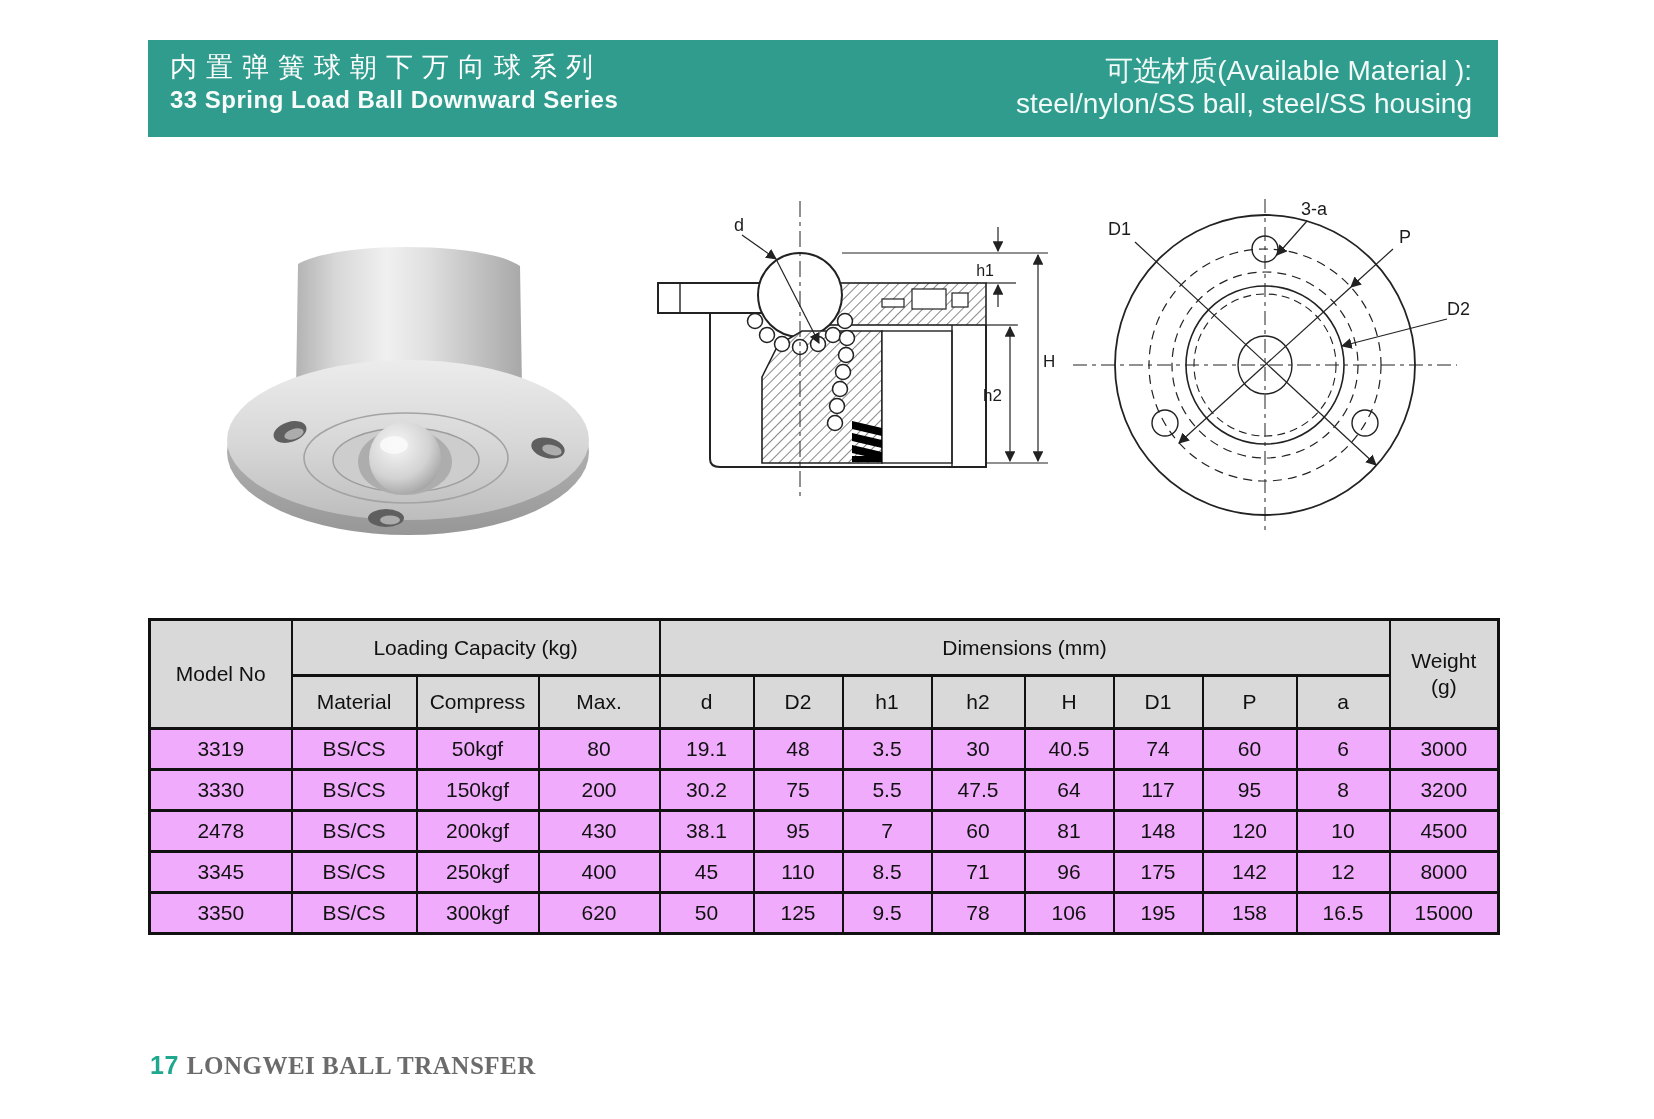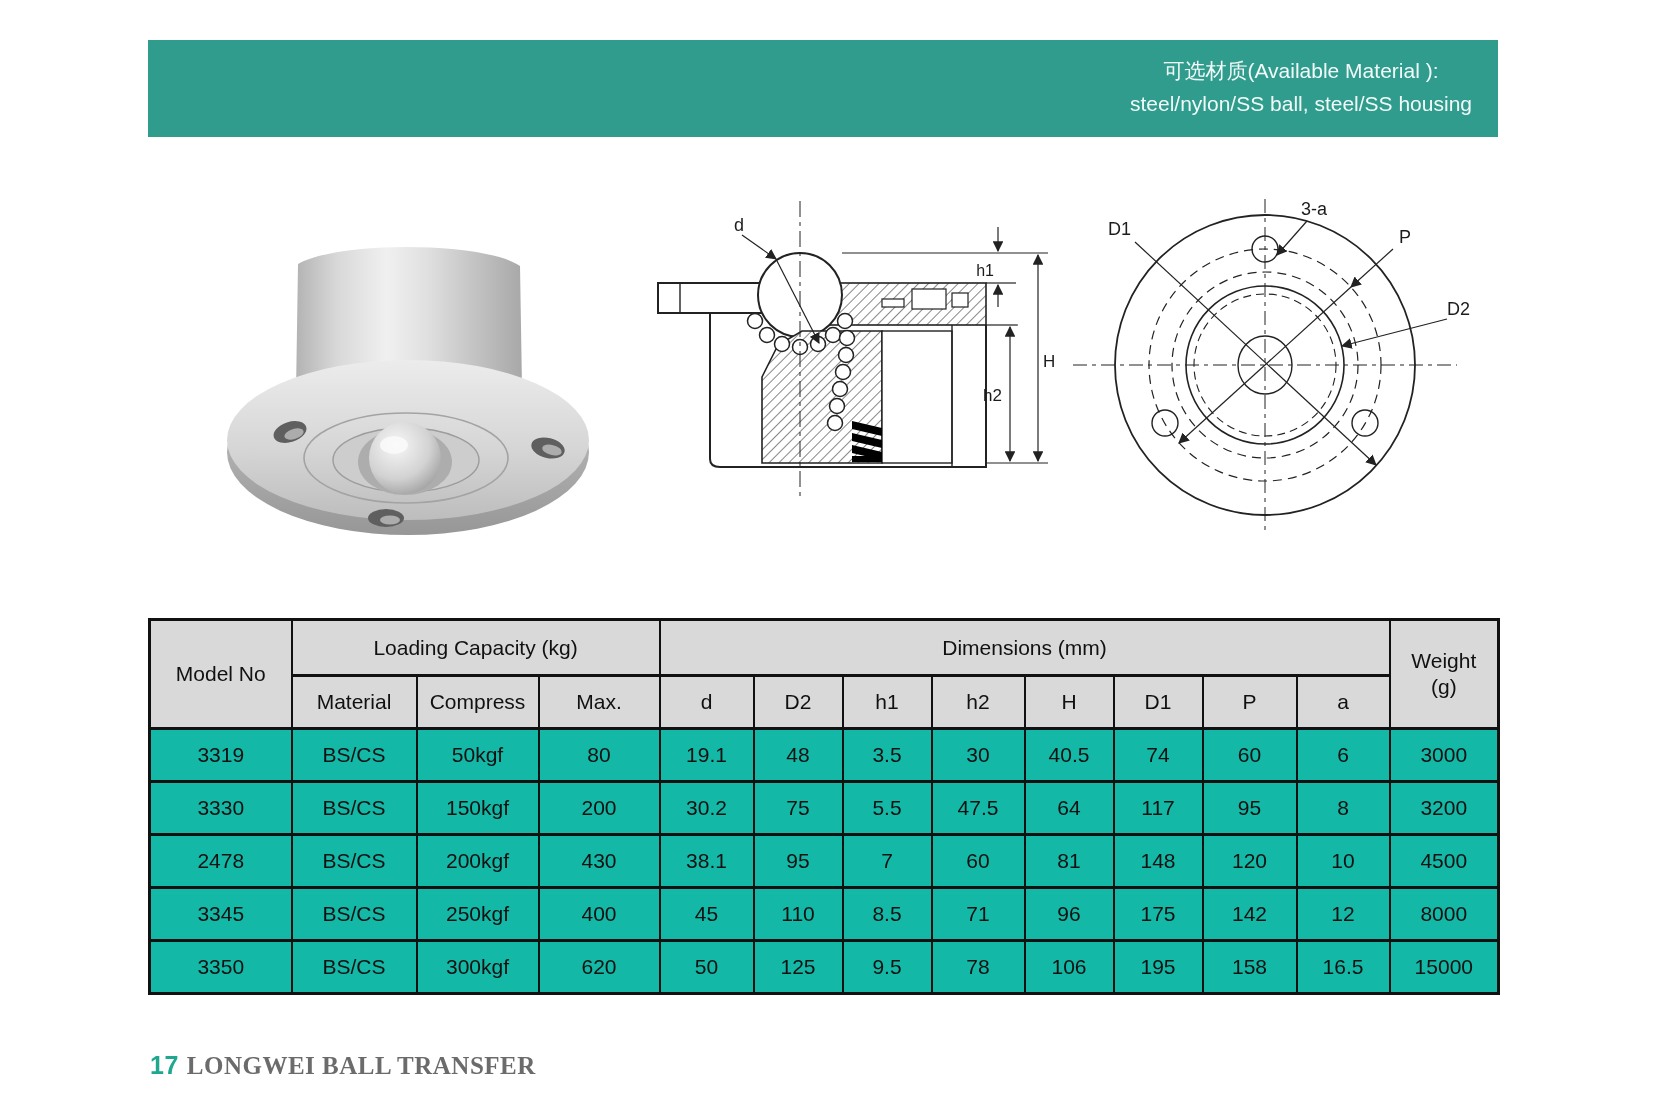--- a/index.html
+++ b/index.html
@@ -11,52 +11,56 @@
 
   
   .header-band{
     left:148px;top:40px;width:1350px;height:97px;
     background:#2F9C8D;color:#ffffff;
   }
   .header-left{position:absolute;left:22px;top:10px;}
   .header-title-zh{font-size:27px;letter-spacing:9px;line-height:34px;font-weight:400;}
   .header-title-en{font-size:24px;font-weight:bold;letter-spacing:0.5px;line-height:32px;color:#f7fcfa;}
   .header-right{position:absolute;right:26px;top:14px;text-align:right;}
-  .header-right div{font-size:21px;line-height:33px;color:#f2faf8;text-align:center;}
+  .header-right div{font-size:28px;line-height:33px;color:#f2faf8;}
 
   
   svg text{font-family:"Liberation Sans", sans-serif;fill:#1c1c1c;}
 
   
   table.spec{
     border-collapse:collapse;table-layout:fixed;
     width:1349px;
   }
   table.spec th, table.spec td{
     border-left:2px solid #111;border-right:2px solid #111;
     border-top:3px solid #111;border-bottom:3px solid #111;
     text-align:center;vertical-align:middle;
     font-size:21px;font-weight:400;padding:0;
   }
   table.spec{border:3px solid #111;}
   table.spec thead th{background:#D9D9D9;font-size:21px;}
   th.wrap{white-space:pre-line;line-height:26px;}
   tr.grp{height:56px;}
   tr.sub{height:53px;}
-  tr.datarow{height:53px;background:#14b8a6;}
+  tr.datarow{height:41px;background:#f0abfc;}
 
   
   .footer{left:150px;top:1051px;font-weight:bold;font-size:25px;letter-spacing:0.5px;}
   .footer .pageno{color:#1FA78F;margin-right:8px;}
   .footer .brand{color:#6B6B6B;font-family:Liberation Serif, serif;}
 </style>
 </head>
 <body>
 
 <div class="abs header-band">
+  <div class="header-left">
+    <div class="header-title-zh">内置弹簧球朝下万向球系列</div>
+    <div class="header-title-en">33 Spring Load Ball Downward Series</div>
+  </div>
   <div class="header-right">
     <div>可选材质(Available Material ):</div>
     <div>steel/nylon/SS ball, steel/SS housing</div>
   </div>
 </div>
 
 <svg class="abs" style="left:190px;top:200px;" width="450" height="360" viewBox="0 0 450 360">
   <defs>
     <linearGradient id="cylG" x1="0" y1="0" x2="1" y2="0">
       <stop offset="0" stop-color="#b3b3b3"></stop>

